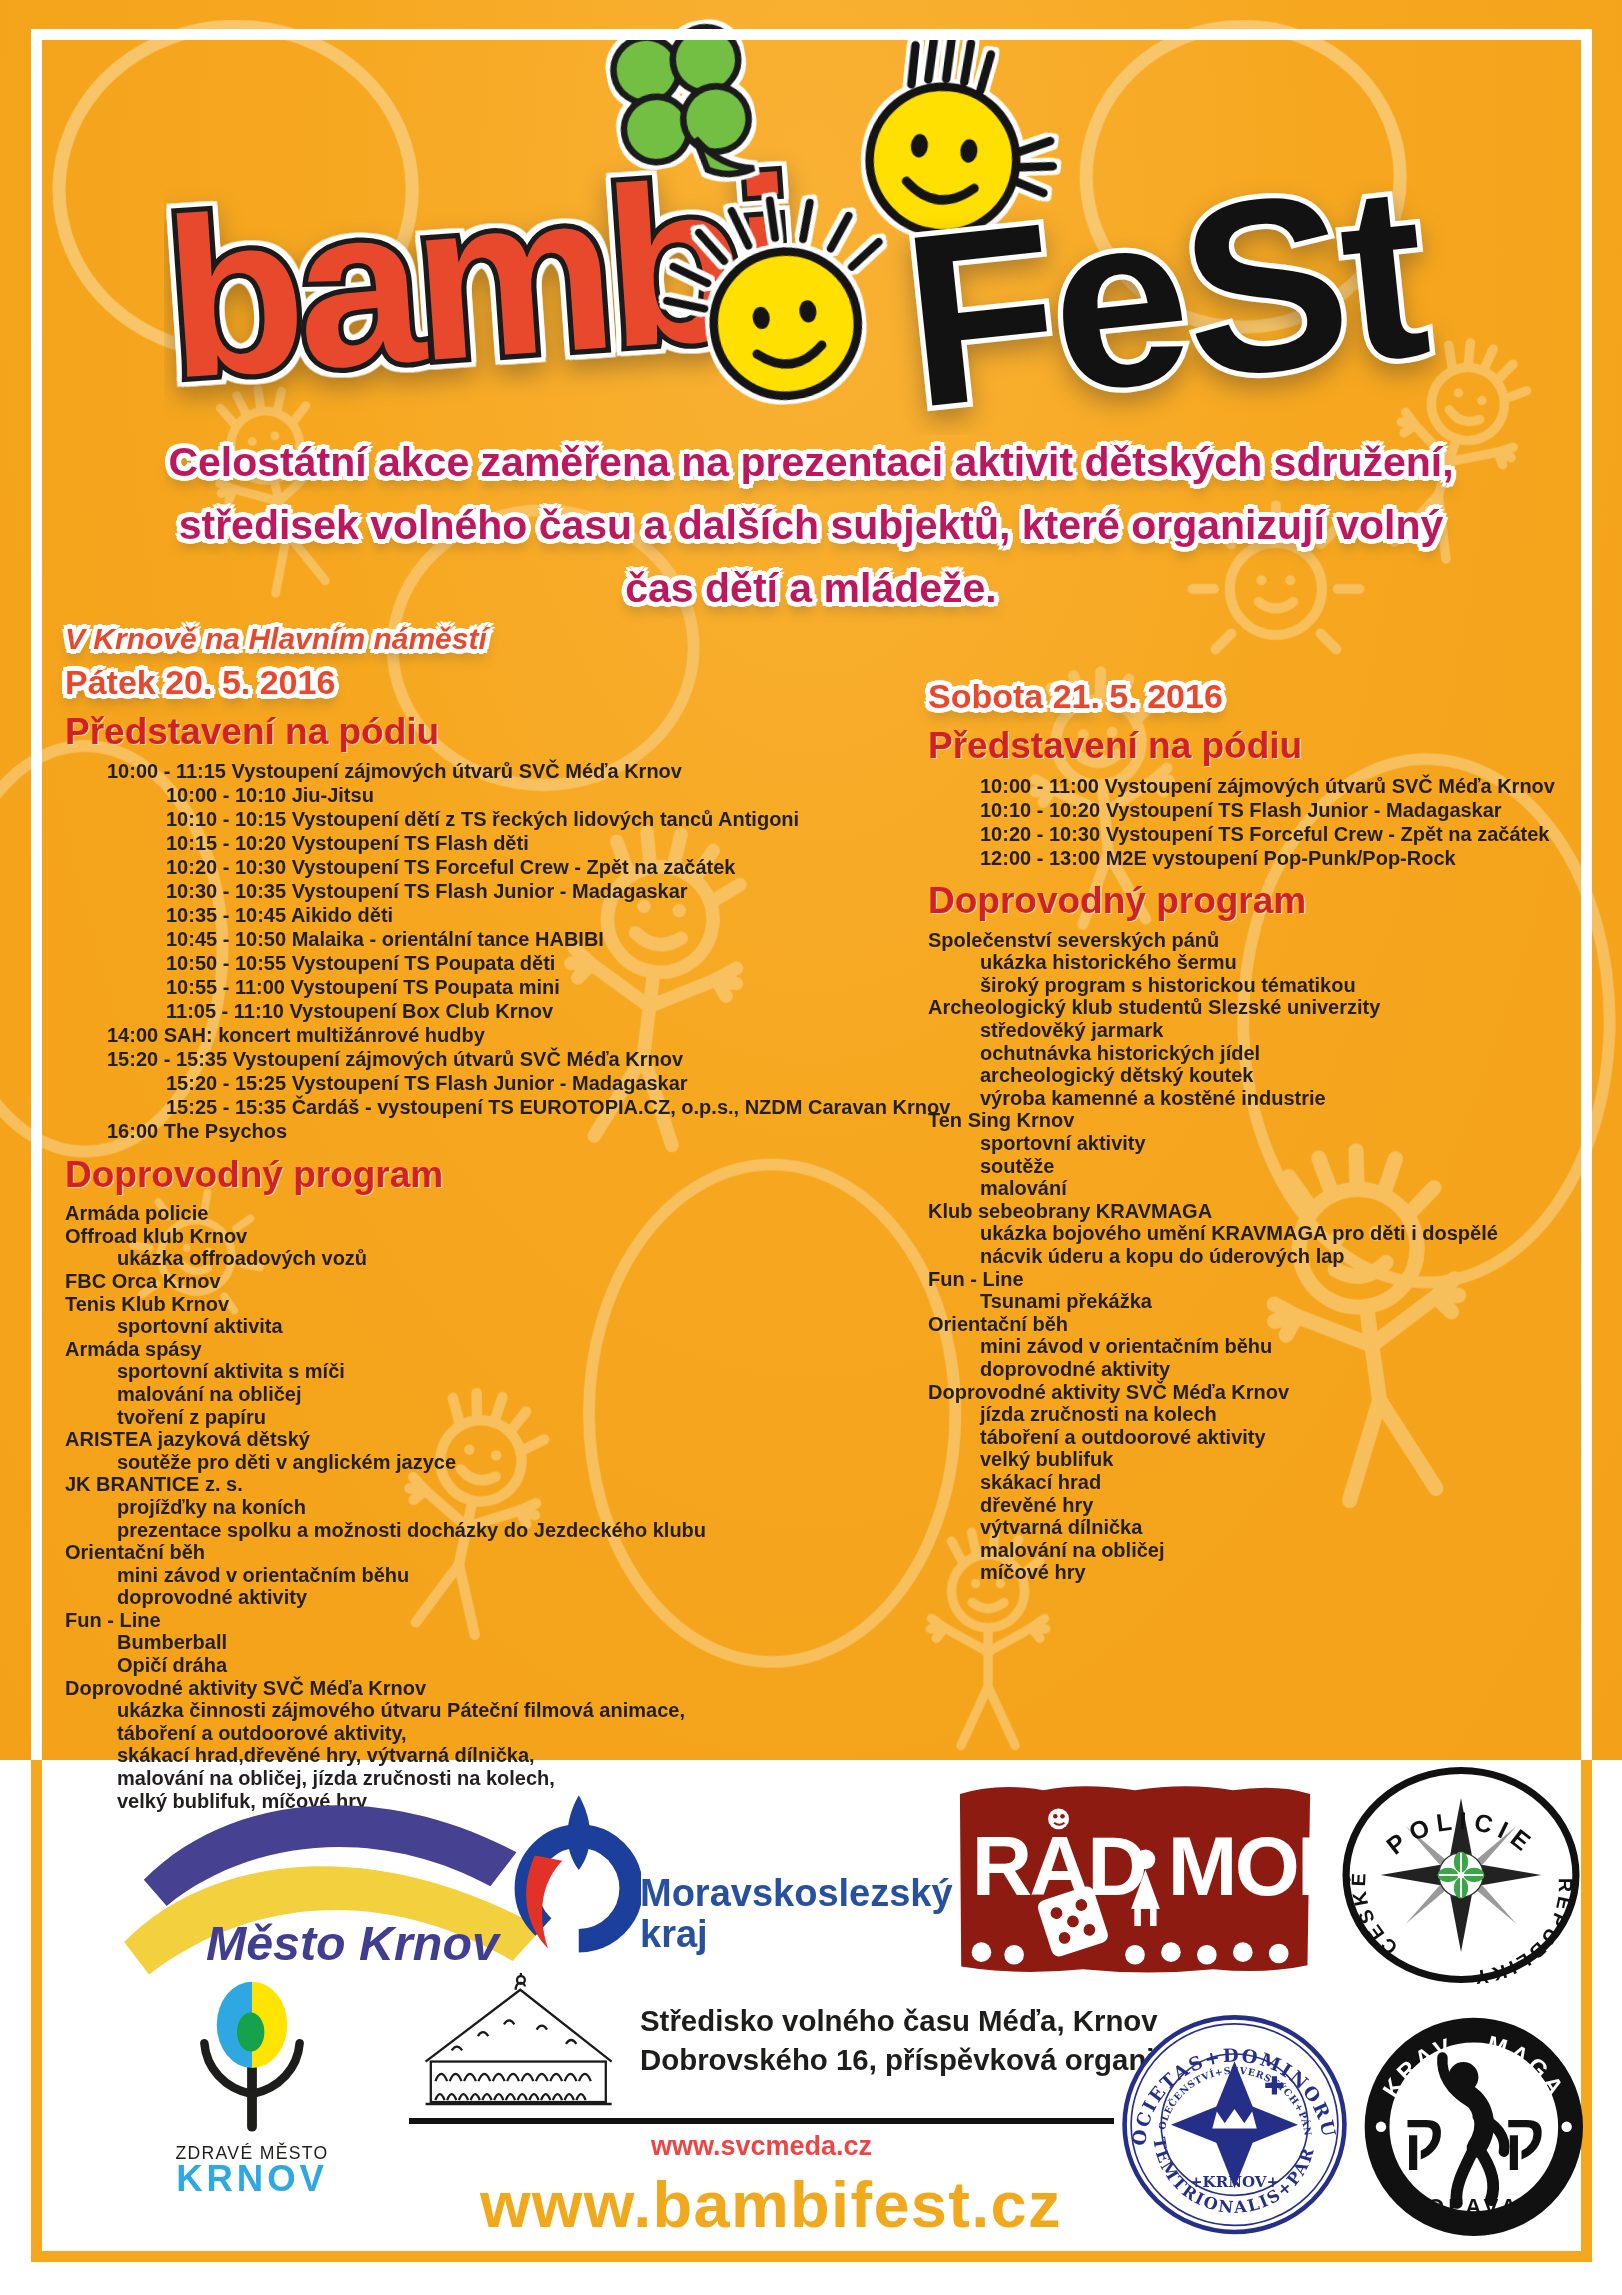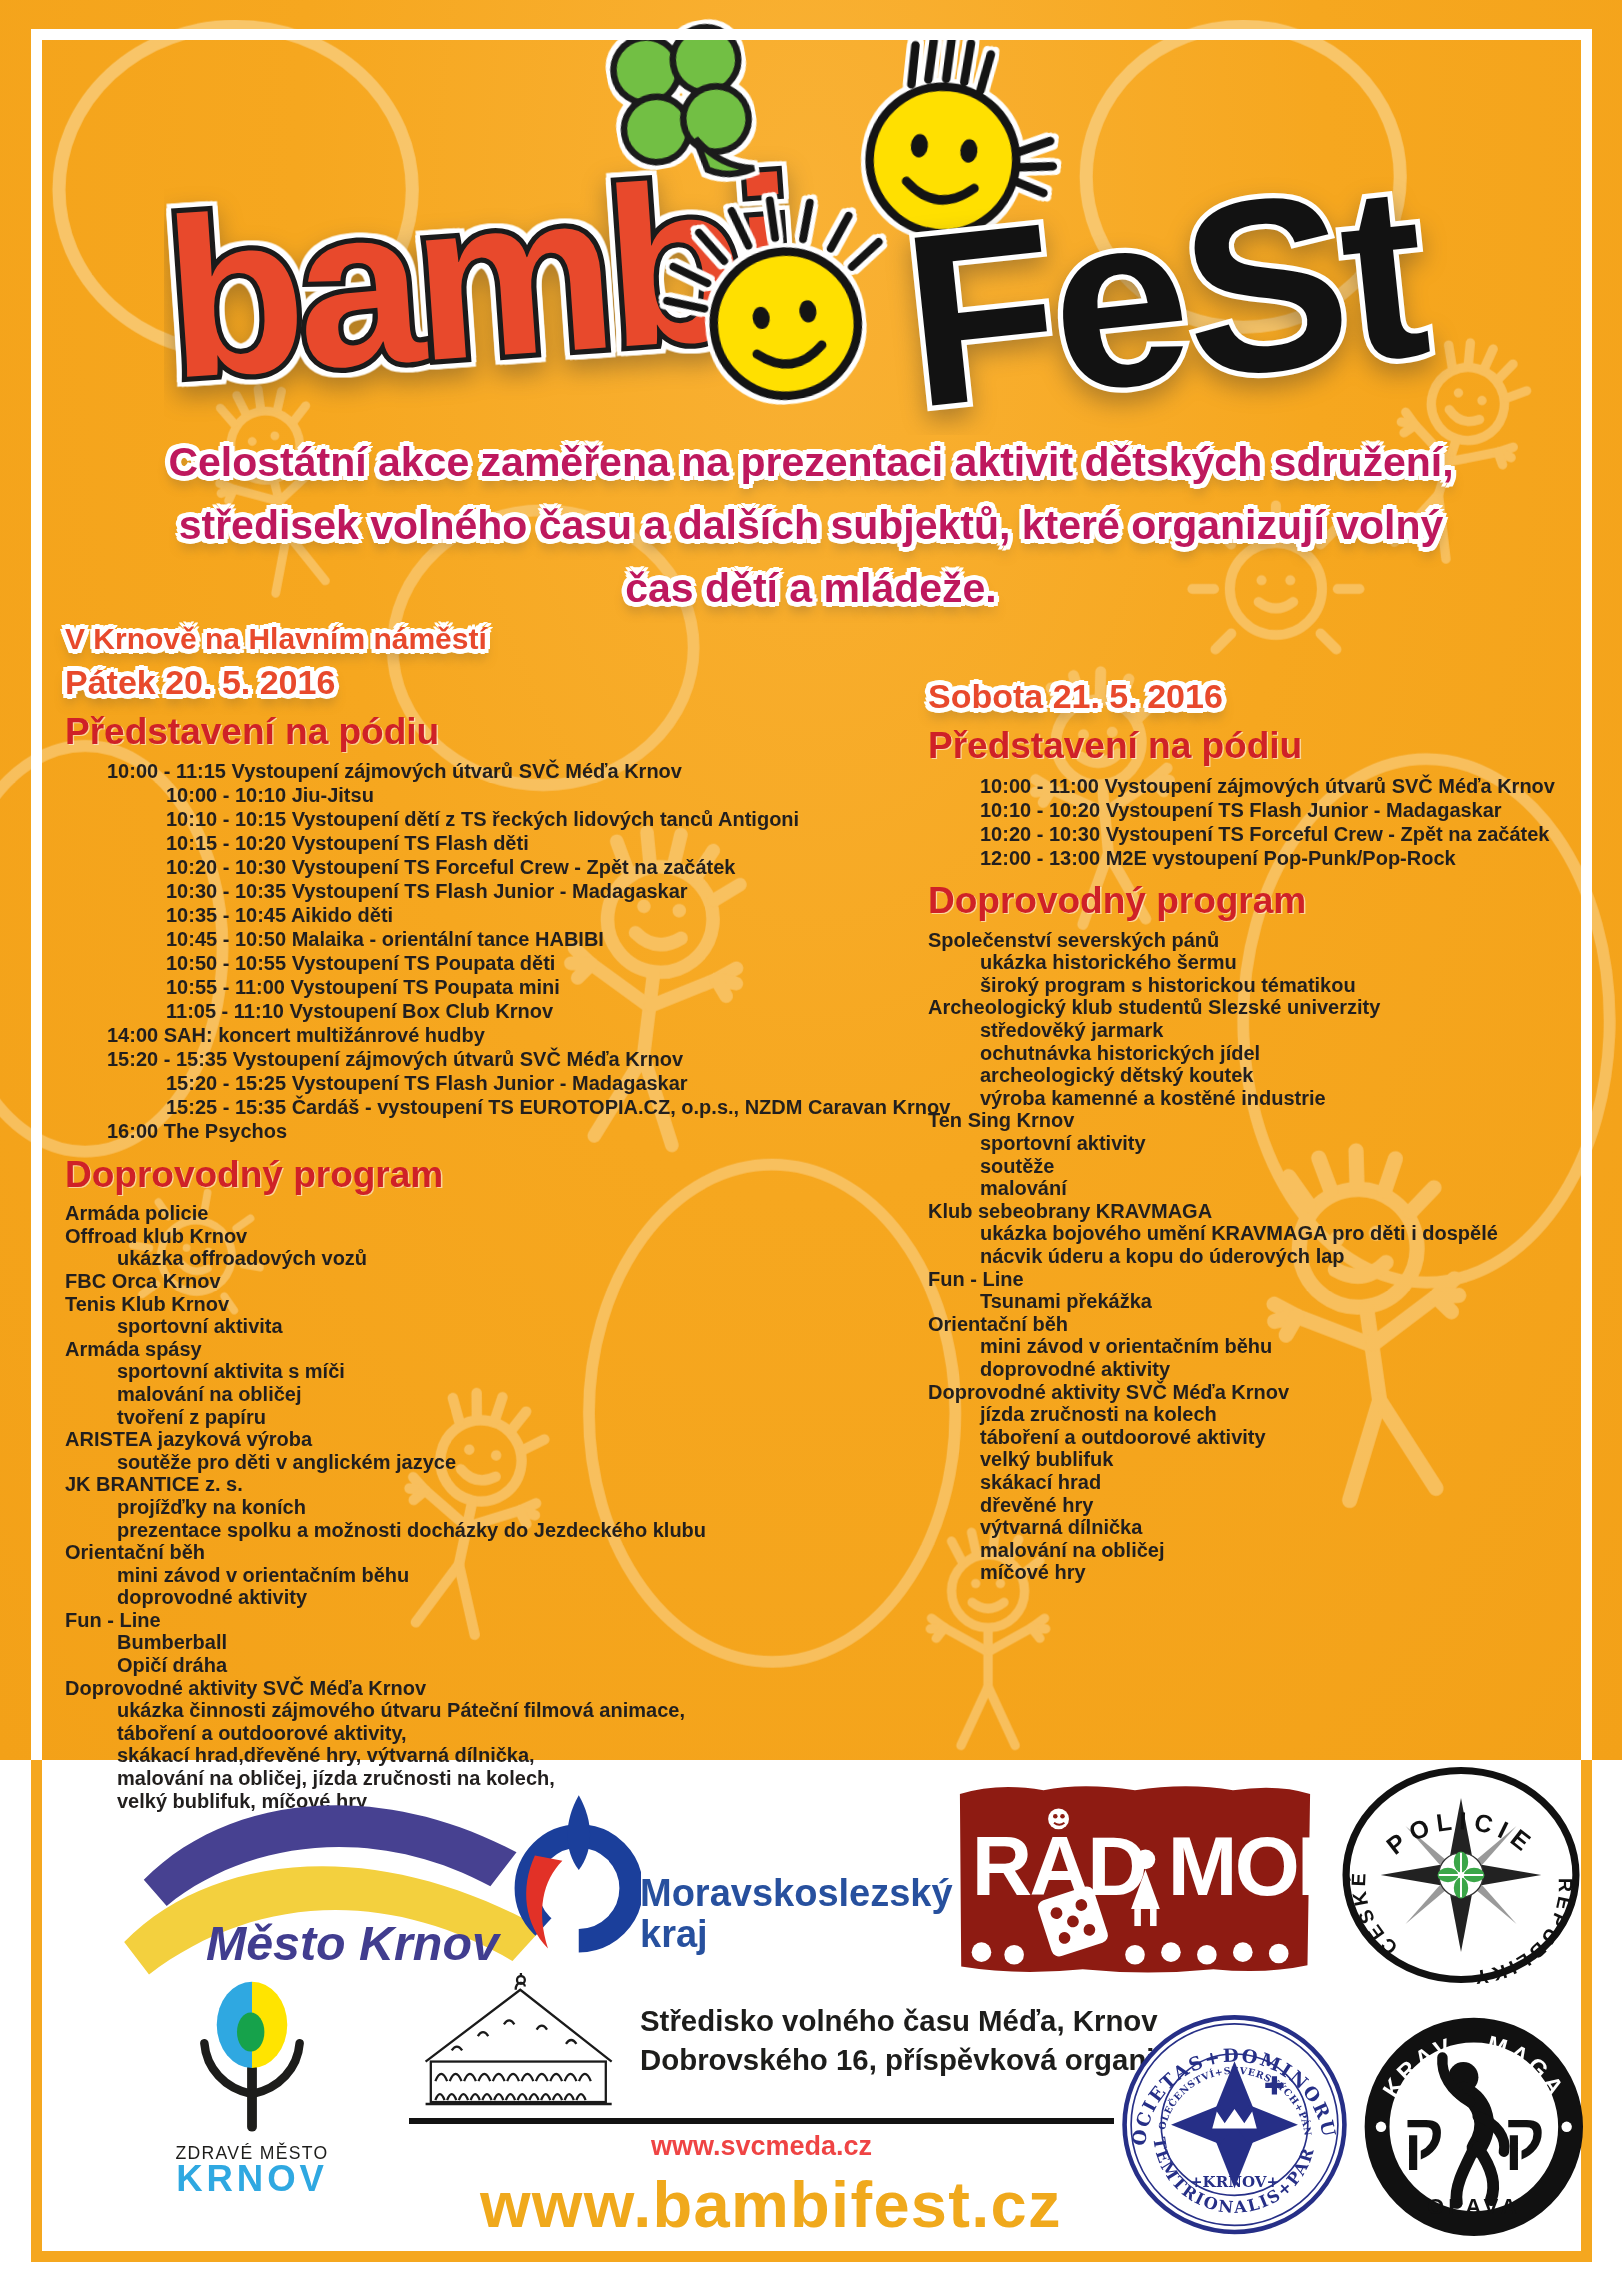--- a/index.html
+++ b/index.html
@@ -16,21 +16,21 @@
     -3.9px -3.9px 0 #fff,0 -5.2px 0 #fff,3.9px -3.9px 0 #fff,-5.2px 0 0 #fff,5.2px 0 0 #fff,
     -3.9px 3.9px 0 #fff,0 5.2px 0 #fff,3.9px 3.9px 0 #fff,-3.3px -3.3px 0 #fff,3.3px -3.3px 0 #fff,
     -3.3px 3.3px 0 #fff,3.3px 3.3px 0 #fff,0 9.2px 10.5px rgba(105,85,55,.5);}
 
   .headline{position:absolute;left:0;top:431px;width:1622px;text-align:center;
             font-size:41px;line-height:63px;font-weight:800;color:#be185d;}
 
   .col{position:absolute;}
   .col-left{left:65px;top:622px;width:890px;}
   .col-right{left:928px;top:657px;width:681px;margin-top:20px;}
-  .venue{font-size:30px;font-weight:800;color:#e8492c;margin-bottom:6.5px;}
+  .venue{font-size:30px;font-weight:800;color:#e8492c;margin-bottom:6.5px;font-style:italic;}
   .date{font-size:34px;font-weight:800;color:#e8492c;margin-bottom:9.2px;}
   .sec{font-size:37px;font-weight:700;color:#cf2127;margin:2.6px 0 6.5px 0;
        text-shadow:1.3px 1.3px 0 rgba(255,255,255,.55);}
   .side-sec{margin-top:10.5px;}
   .pline{font-size:20px;font-weight:700;color:#221f1e;line-height:22.6px;white-space:nowrap;}
   .stage .pline{font-size:20px;line-height:24px;}
   .i0{padding-left:0;}
   .stage .i1{padding-left:42px;}
   .stage .i2{padding-left:101px;}
   .side .i1{padding-left:52px;}
@@ -197,21 +197,21 @@
         <div class="pline i0">Armáda policie</div>
         <div class="pline i0">Offroad klub Krnov</div>
         <div class="pline i1">ukázka offroadových vozů</div>
         <div class="pline i0">FBC Orca Krnov</div>
         <div class="pline i0">Tenis Klub Krnov</div>
         <div class="pline i1">sportovní aktivita</div>
         <div class="pline i0">Armáda spásy</div>
         <div class="pline i1">sportovní aktivita s míči</div>
         <div class="pline i1">malování na obličej</div>
         <div class="pline i1">tvoření z papíru</div>
-        <div class="pline i0">ARISTEA jazyková výroba</div>
+        <div class="pline i0">ARISTEA jazyková dětský</div>
         <div class="pline i1">soutěže pro děti v anglickém jazyce</div>
         <div class="pline i0">JK BRANTICE z. s.</div>
         <div class="pline i1">projížďky na koních</div>
         <div class="pline i1">prezentace spolku a možnosti docházky do Jezdeckého klubu</div>
         <div class="pline i0">Orientační běh</div>
         <div class="pline i1">mini závod v orientačním běhu</div>
         <div class="pline i1">doprovodné aktivity</div>
         <div class="pline i0">Fun - Line</div>
         <div class="pline i1">Bumberball</div>
         <div class="pline i1">Opičí dráha</div>

